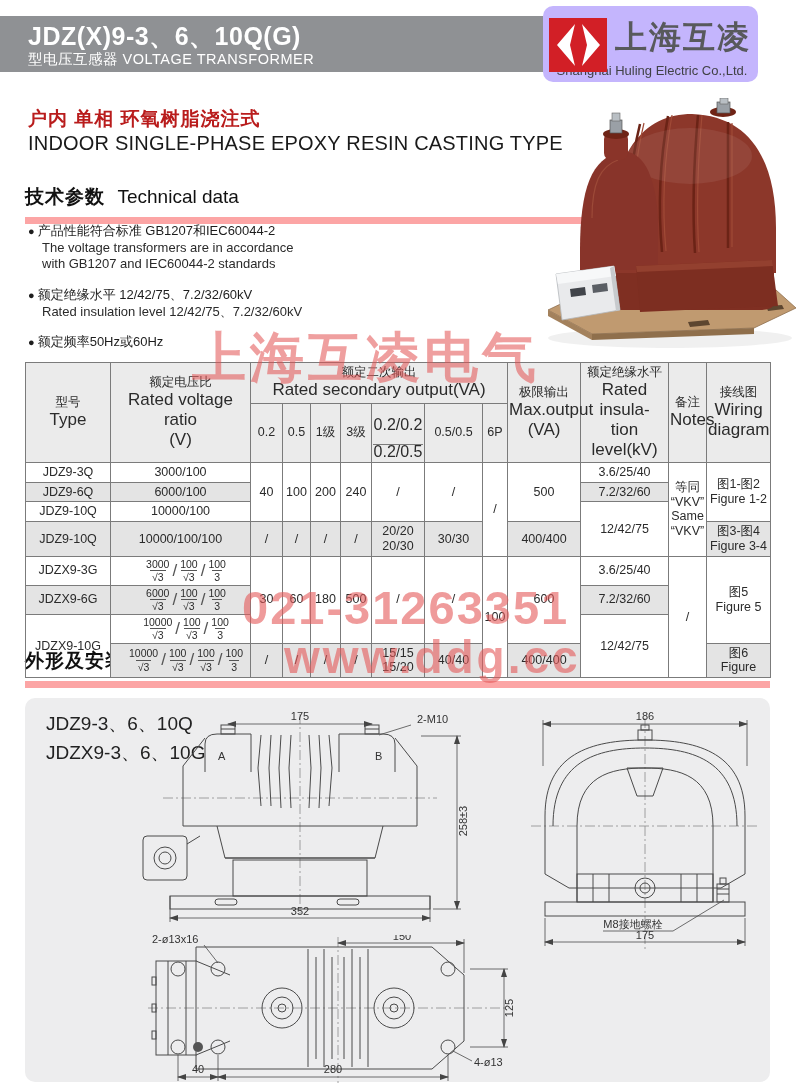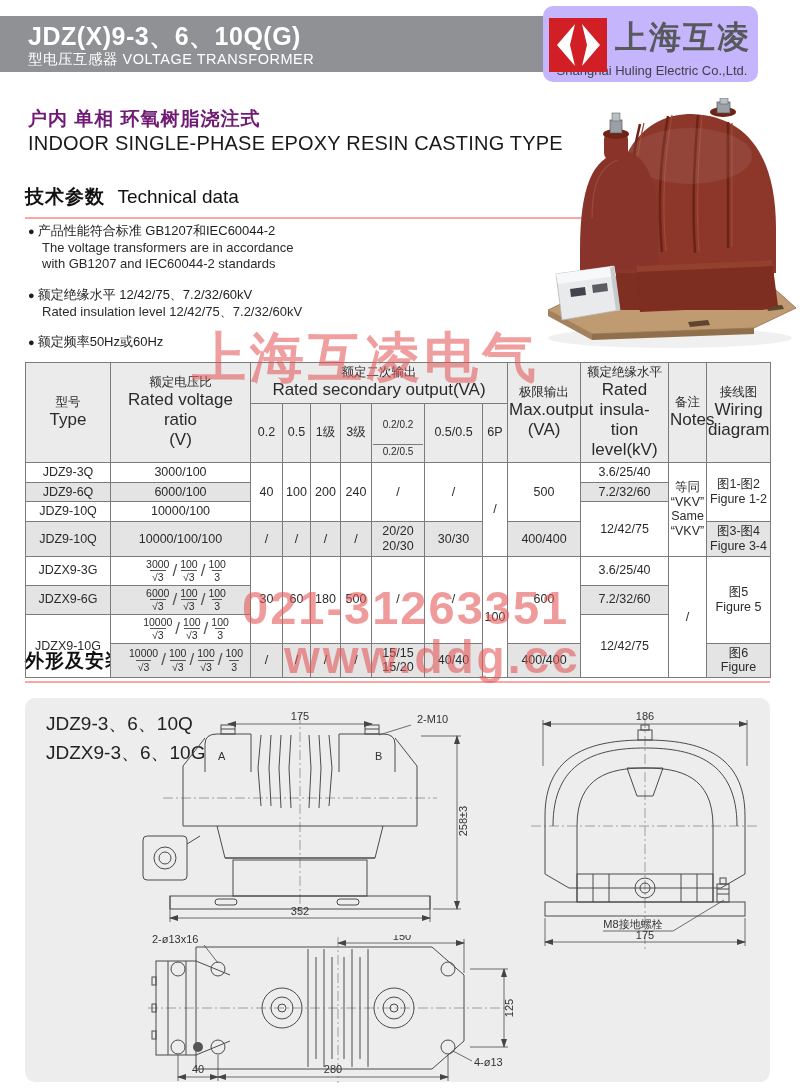--- a/index.html
+++ b/index.html
@@ -10,25 +10,25 @@
   
   .banner{position:absolute;left:0;top:16px;width:750px;height:56px;background:#8f9194;}
   .banner-title{position:absolute;left:28px;top:4px;font-size:25px;font-weight:bold;color:#fff;letter-spacing:.5px;}
   .banner-sub{position:absolute;left:28px;top:34px;font-size:14.5px;color:#fff;letter-spacing:.5px;}
   .logo-panel{position:absolute;left:543px;top:-10px;width:215px;height:76px;background:#c4b5fd;border-radius:10px;}
   .logo-red{position:absolute;left:6px;top:12px;width:58px;height:54px;}
   .brand-zh{position:absolute;left:72px;top:10px;font-size:32px;font-weight:600;color:#58595c;letter-spacing:2px;white-space:nowrap;}
   .brand-en{position:absolute;left:4px;top:57px;width:210px;text-align:center;font-size:13px;color:#404145;white-space:nowrap;}
 
   
-  .intro-zh{position:absolute;left:28px;top:106px;font-size:19px;font-weight:600;color:#701a75;letter-spacing:1px;}
+  .intro-zh{position:absolute;left:28px;top:106px;font-size:19px;font-weight:600;color:#b91c1c;letter-spacing:1px;}
   .intro-en{position:absolute;left:28px;top:132px;font-size:20px;color:#1a1a1a;letter-spacing:.2px;}
 
   
-  .sec-head{position:absolute;left:25px;width:745px;border-bottom:2px solid #fca5a5;padding-bottom:7px;}
+  .sec-head{position:absolute;left:25px;width:745px;border-bottom:7px solid #fca5a5;padding-bottom:7px;}
   .sec-head .zh{font-size:19px;font-weight:600;color:#111;letter-spacing:1px;}
   .sec-head .en{font-size:19px;color:#111;margin-left:8px;}
   #tech-head{top:184px;}
   #dim-head{top:648px;}
 
   
   .bullets{position:absolute;left:28px;top:222px;width:500px;}
   .bullet{margin-bottom:13px;}
   .b-zh{font-size:13px;color:#1d1d1d;}
   .b-zh:before{content:"●";font-size:11px;margin-right:3px;}
@@ -41,21 +41,21 @@
   #wm3{left:284px;top:630px;font-size:46px;color:rgba(228,88,88,.6);letter-spacing:3px;}
 
   
   table.spec{position:absolute;left:25px;top:362px;width:745px;border-collapse:collapse;table-layout:fixed;z-index:2;}
   table.spec th,table.spec td{border:1px solid #7b7b7b;text-align:center;vertical-align:middle;
       font-size:12.5px;color:#2b2b2b;padding:2px 1px;line-height:1.18;font-weight:normal;}
   table.spec thead th{background:#ebebeb;}
   table.spec td.shade{background:#e4e4e4;}
   .hz{font-size:12.5px;} .he{font-size:17px;}
   th.split{padding:0;}
-  th.split div{height:14px;line-height:14px;font-size:10px;margin-top:12px;}
+  th.split div{height:14px;line-height:14px;font-size:16px;margin-top:12px;}
   th.split div.sb{border-top:1px solid #7b7b7b;}
   tr.hr1 th{height:28px;}
   tr.hr2 th{height:28px;}
   .fracwrap{display:flex;align-items:center;justify-content:center;gap:0px;margin-left:11px;}
   .frac{display:inline-flex;flex-direction:column;align-items:center;line-height:1;font-size:10.5px;}
   .frac .fn{padding:0 2px 1px;}
   .frac .fd{border-top:1px solid #555;padding:1px 2px 0;}
   .fsl{font-size:17px;color:#555;margin:0 1px;font-weight:300;}
 
   

